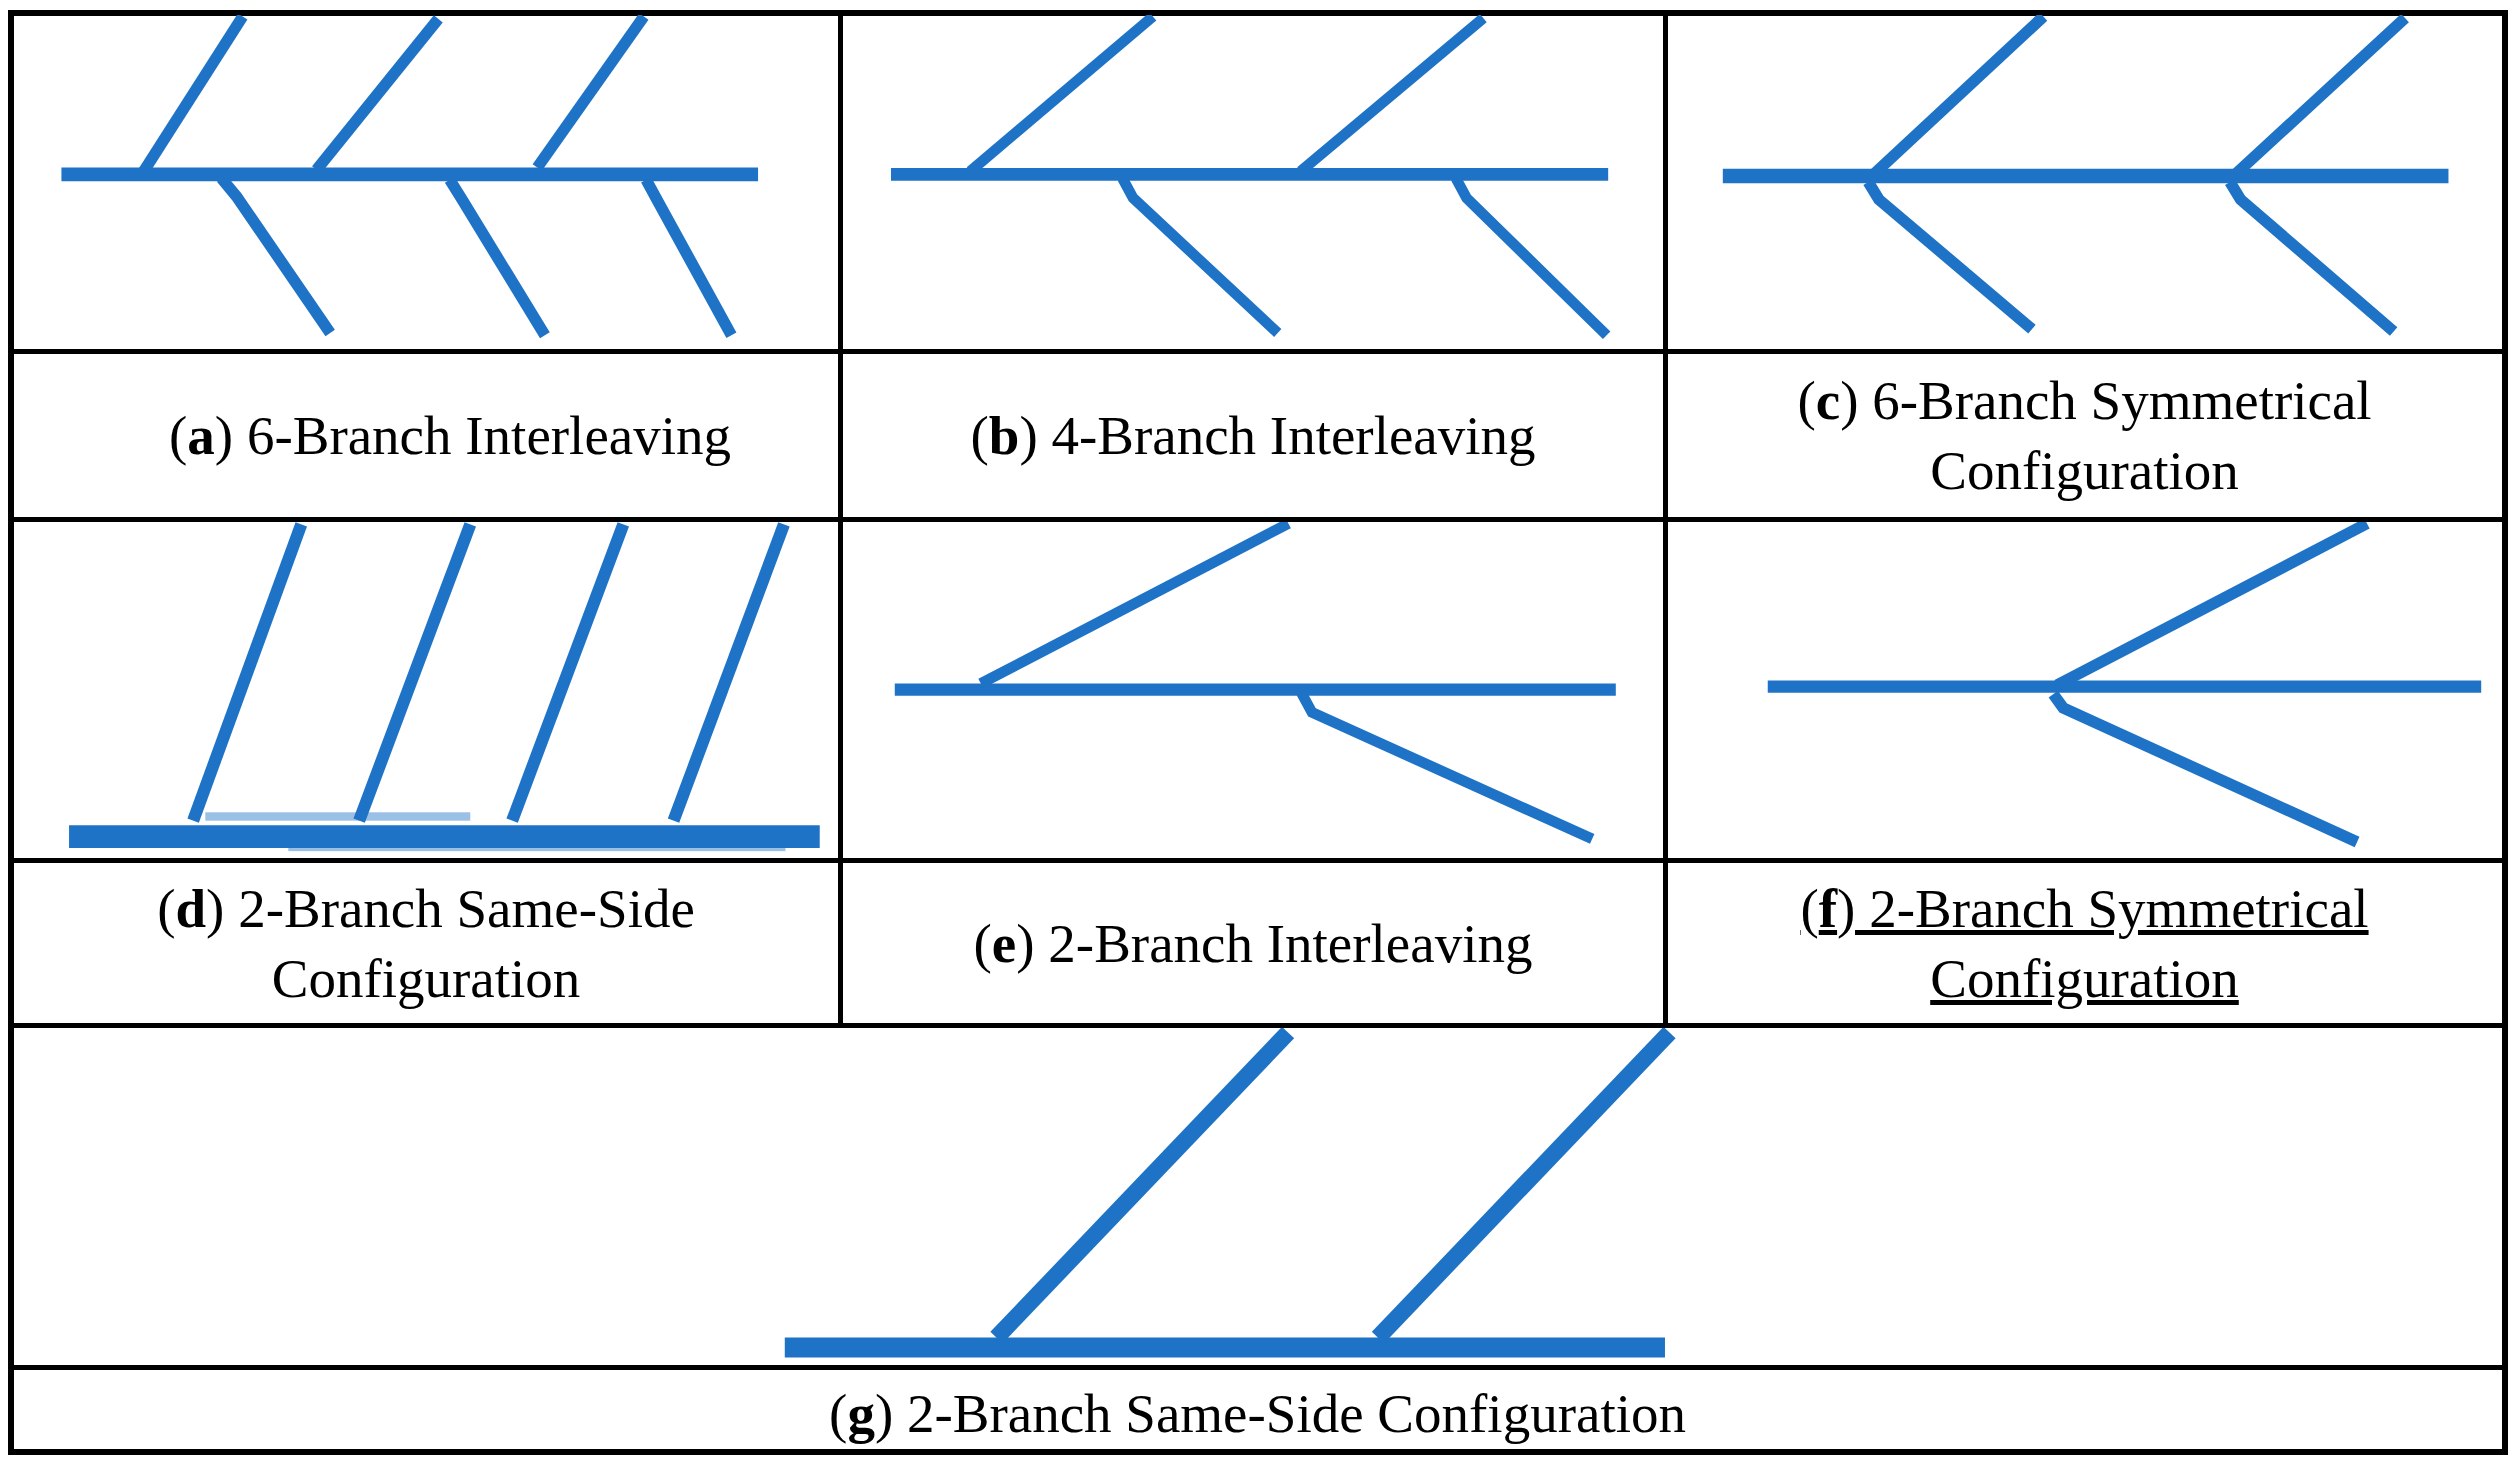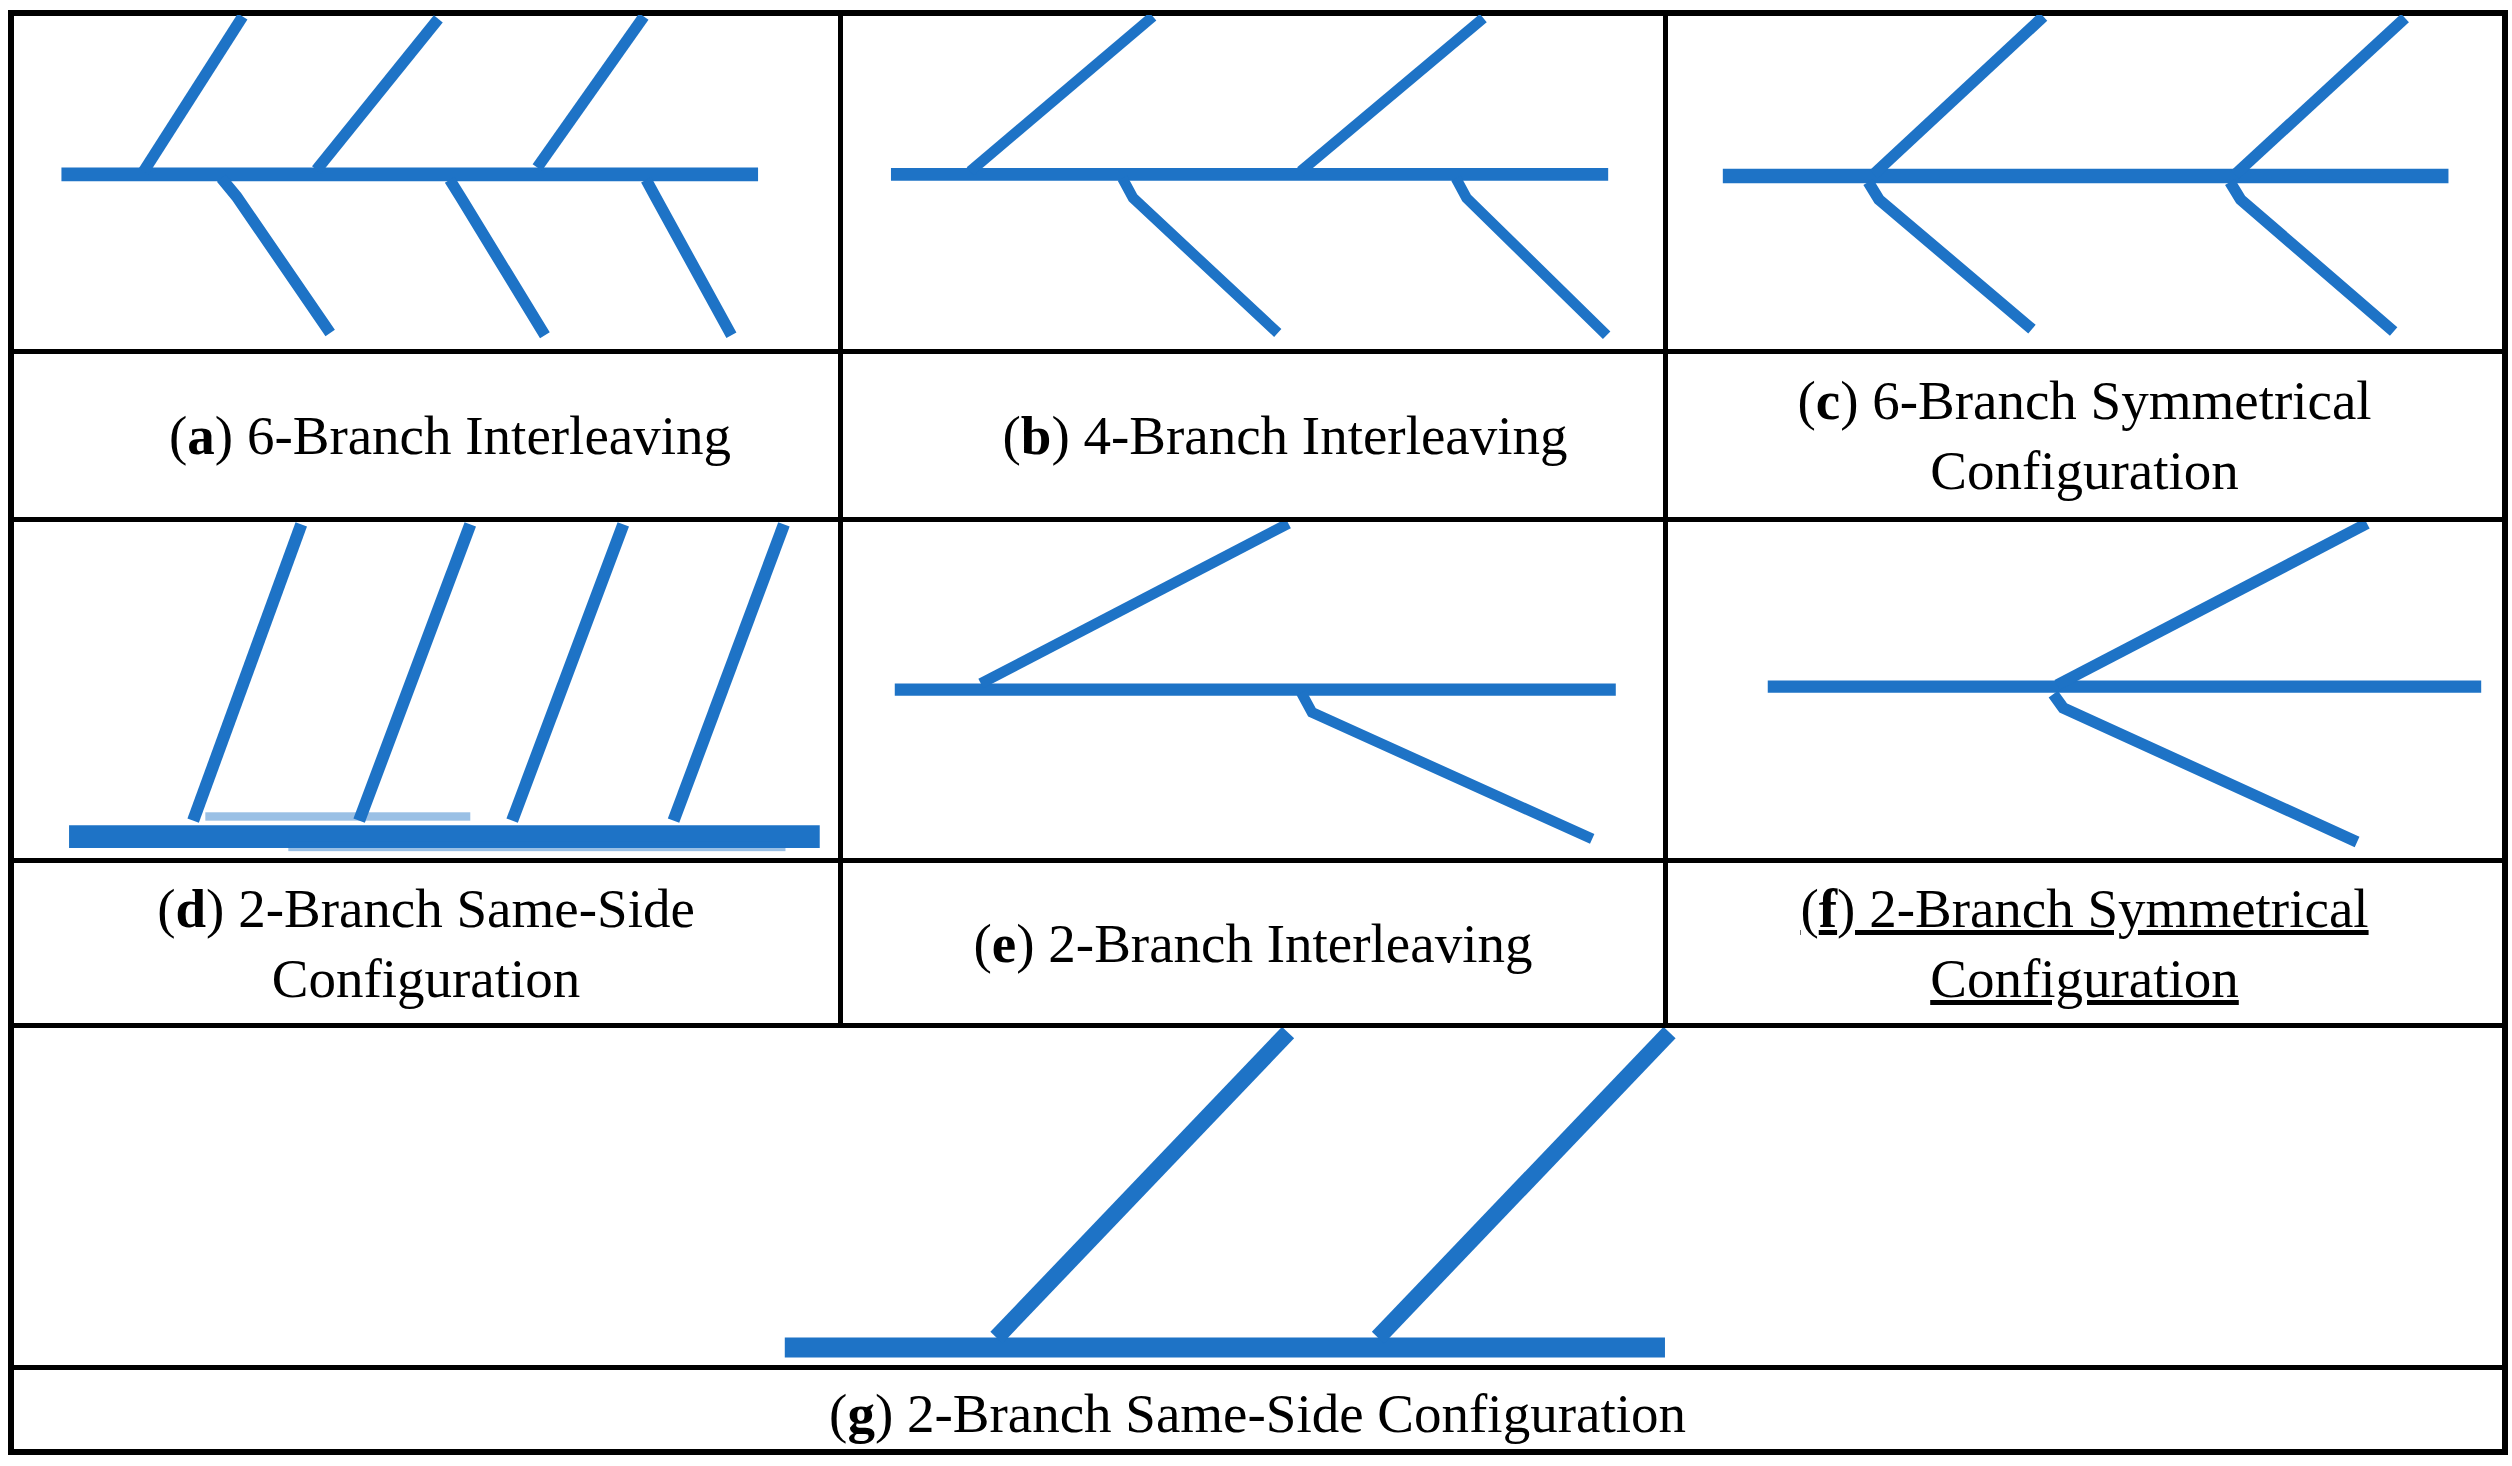--- a/index.html
+++ b/index.html
@@ -27,21 +27,21 @@
   
   #cellA{left:14.5px;top:15.2px;width:823px;height:334px;}
   #cellB{left:843px;top:15.2px;width:820px;height:334px;}
   #cellC{left:1668px;top:15.2px;width:833px;height:334px;}
   #cellD{left:14.5px;top:522px;width:823px;height:336px;}
   #cellE{left:843px;top:522px;width:820px;height:336px;}
   #cellF{left:1668px;top:522px;width:833px;height:336px;}
   #cellG{left:14.5px;top:1028px;width:2486px;height:337px;}
   
   #capA{left:14.5px;top:354px;width:859px;height:163px;margin-left:6px;}
-  #capB{left:843px;top:354px;width:820px;height:163px;padding-left:32px;}
+  #capB{left:843px;top:354px;width:820px;height:163px;}
   #capC{left:1668px;top:354px;width:833px;height:163px;}
   #capD{left:14.5px;top:864px;width:823px;height:159px;}
   #capE{left:843px;top:864px;width:820px;height:159px;}
   #capF{left:1668px;top:864px;width:833px;height:159px;text-decoration:underline;}
   #capG{left:14.5px;top:1371px;width:2486px;height:78px;justify-content:flex-end;}
 </style>
 </head>
 <body>
 
 <div id="stage">

